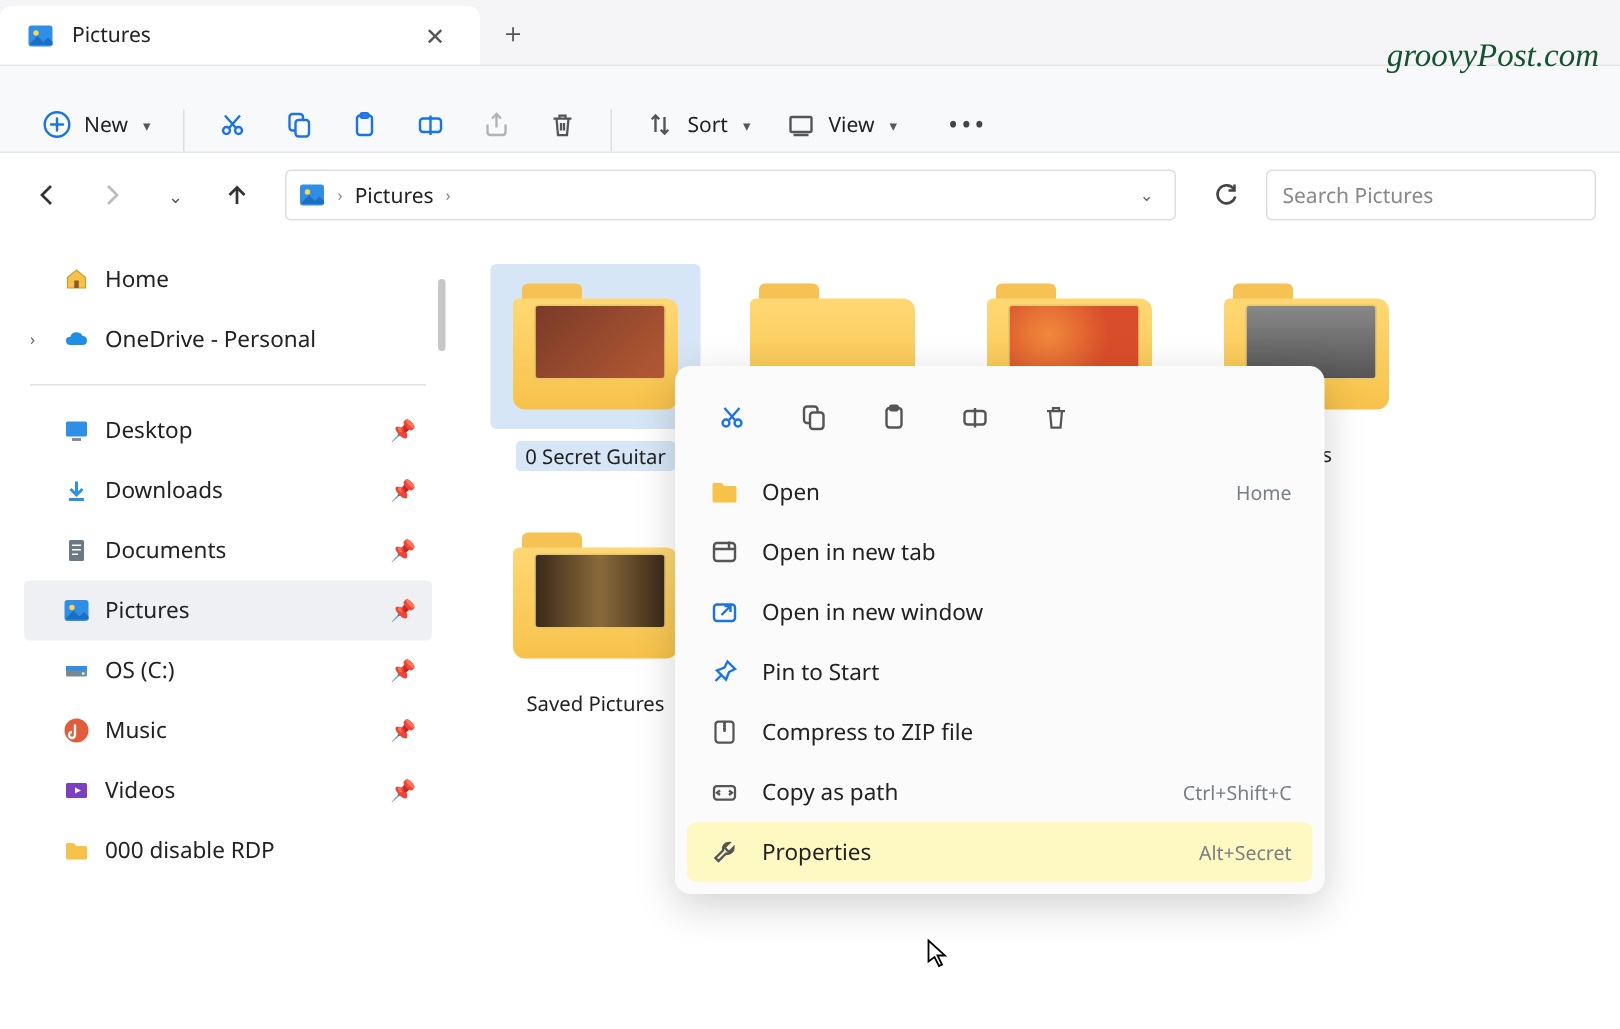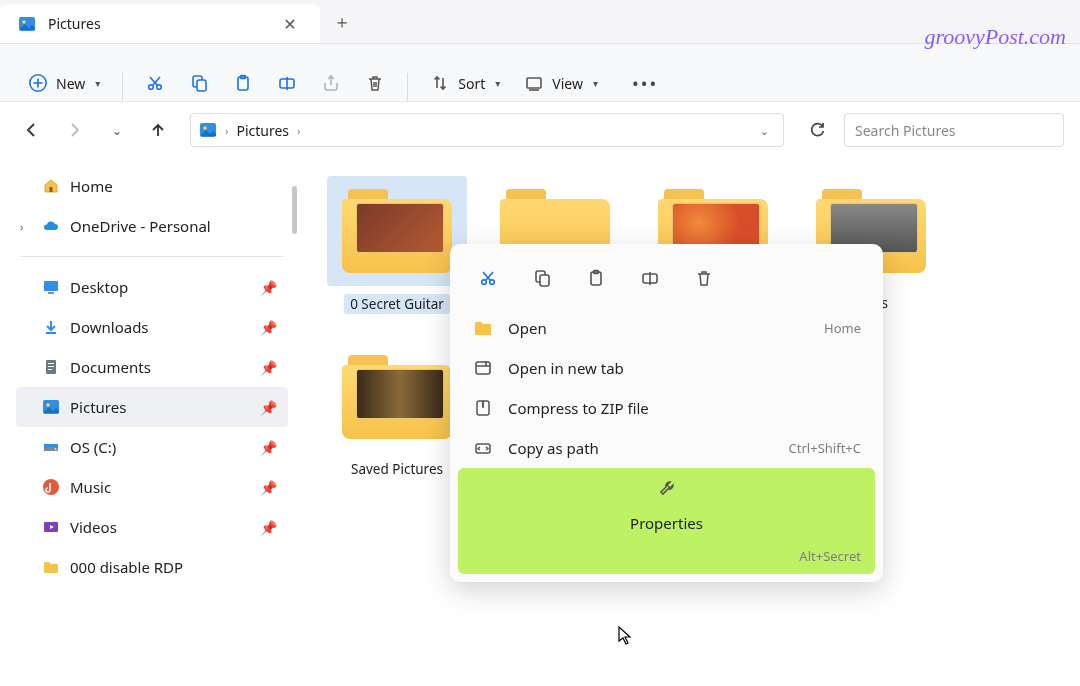--- a/index.html
+++ b/index.html
@@ -5,21 +5,21 @@
   * { box-sizing: border-box; margin: 0; padding: 0; font-family: "Segoe UI", system-ui, sans-serif; }
   body { width: 1080px; height: 686px; background: #fff; overflow: hidden; position: relative; }
   
   
   .titlebar { height: 44px; display: flex; align-items: stretch; background: #f5f5f7; border-bottom: 1px solid #e6e6e6; }
   .tab { display: flex; align-items: center; gap: 12px; padding: 0 18px; background: #fff; border-radius: 8px 8px 0 0; margin-top: 4px; width: 320px; position: relative; }
   .tab-icon { width: 18px; height: 18px; }
   .tab-title { font-size: 14px; color: #222; flex: 1; }
   .tab-close { color: #555; font-size: 16px; width: 24px; text-align: center; cursor: default; }
   .new-tab { width: 44px; display: flex; align-items: center; justify-content: center; color: #555; font-size: 18px; }
-  .watermark { margin-left: auto; padding: 16px 14px; display: flex; align-items: center; color: #8b5cf6; font-size: 22px; font-family: Georgia, serif; font-style: italic; margin-top: 21px; }
+  .watermark { margin-left: auto; padding: 16px 14px; display: flex; align-items: center; color: #14532d; font-size: 22px; font-family: Georgia, serif; font-style: italic; margin-top: 21px; }
   
   
   .toolbar { height: 58px; display: flex; align-items: flex-end; padding: 0 18px; gap: 4px; background: #f8f9fb; border-bottom: 1px solid #e8e8e8; }
   .tb-btn { height: 36px; padding: 0 10px; display: flex; align-items: center; gap: 8px; border-radius: 4px; font-size: 14px; color: #222; }
   .tb-icon { width: 20px; height: 20px; display: flex; align-items: center; justify-content: center; }
   .tb-sep { width: 1px; height: 28px; background: #ddd; margin: 0 8px; }
   .chev { font-size: 10px; color: #555; margin-left: 2px; }
   
   
   .navrow { height: 56px; display: flex; align-items: center; padding: 0 16px; gap: 10px; }
@@ -57,21 +57,21 @@
   .folder-body { position: absolute; top: 10px; left: 0; right: 0; bottom: 0; background: linear-gradient(#ffd873, #f7c24a); border-radius: 4px 8px 8px 8px; }
   .folder-preview { position: absolute; top: 4px; left: 14px; right: 8px; height: 50px; background: #fff; border-radius: 3px; border: 1px solid #e6c66e; overflow:hidden; }
   .item-label { font-size: 13.5px; color: #222; text-align: center; max-width: 140px; white-space: nowrap; overflow: hidden; text-overflow: ellipsis; }
   .item.selected .item-label { background: #d6e6f7; padding: 1px 6px; border-radius: 3px; }
   
   
   .ctxmenu { position: absolute; left: 450px; top: 244px; width: 433px; background: #fbfbfb; border-radius: 10px; box-shadow: 0 8px 28px rgba(0,0,0,.18); padding: 8px; z-index: 50; }
   .ctx-toolbar { display: flex; gap: 6px; padding: 6px 6px 10px 6px; }
   .ctx-tb-btn { width: 48px; height: 40px; display:flex; align-items:center; justify-content:center; border-radius:6px; }
   .ctx-row { display: flex; align-items: center; gap: 14px; padding: 9px 14px; border-radius: 6px; font-size: 15px; color: #222; }
-  .ctx-row.hover { background: #bef264; flex-direction: column; }
+  .ctx-row.hover { background: #fef9c3; }
   .ctx-icon { width: 22px; height: 22px; display:flex; align-items:center; justify-content:center; }
   .ctx-hint { margin-left: auto; color: #7a7f85; font-size: 13px; }
   .cursor { position: absolute; left: 618px; top: 626px; font-size: 18px; color:#000; z-index:60; }
   
   svg { display: block; }
 </style>
 </head>
 <body>
 
 <div class="titlebar">
@@ -443,20 +443,37 @@
     <span class="ctx-icon">
         <svg width="20" height="20" viewBox="0 0 20 20" fill="none" stroke="#555" stroke-width="1.6">
           <rect x="3" y="4" width="14" height="12" rx="2"></rect>
           <path d="M3 8 H17 M13 3 V8"></path>
         </svg>
       </span>
     <span>Open in new tab</span>
   </div>
   <div class="ctx-row">
     <span class="ctx-icon">
+        <svg width="20" height="20" viewBox="0 0 20 20" fill="none" stroke="#1a73e8" stroke-width="1.6">
+          <rect x="3" y="5" width="14" height="11" rx="2"></rect>
+          <path d="M8 12 L14 6 M10 6 H14 V10"></path>
+        </svg>
+      </span>
+    <span>Open in new window</span>
+  </div>
+  <div class="ctx-row">
+    <span class="ctx-icon">
+        <svg width="20" height="20" viewBox="0 0 20 20" fill="none" stroke="#1a73e8" stroke-width="1.6">
+          <path d="M12 3 L17 8 L13 10 L11 15 L5 9 L10 7 Z M8 12 L4 16"></path>
+        </svg>
+      </span>
+    <span>Pin to Start</span>
+  </div>
+  <div class="ctx-row">
+    <span class="ctx-icon">
         <svg width="20" height="20" viewBox="0 0 20 20" fill="none" stroke="#555" stroke-width="1.5">
           <rect x="4" y="3" width="12" height="14" rx="2"></rect>
           <path d="M10 3 V10 M9 4 H11 M9 6 H11 M9 8 H11"></path>
         </svg>
       </span>
     <span>Compress to ZIP file</span>
   </div>
   <div class="ctx-row">
     <span class="ctx-icon">
         <svg width="20" height="20" viewBox="0 0 20 20" fill="none" stroke="#555" stroke-width="1.5">

